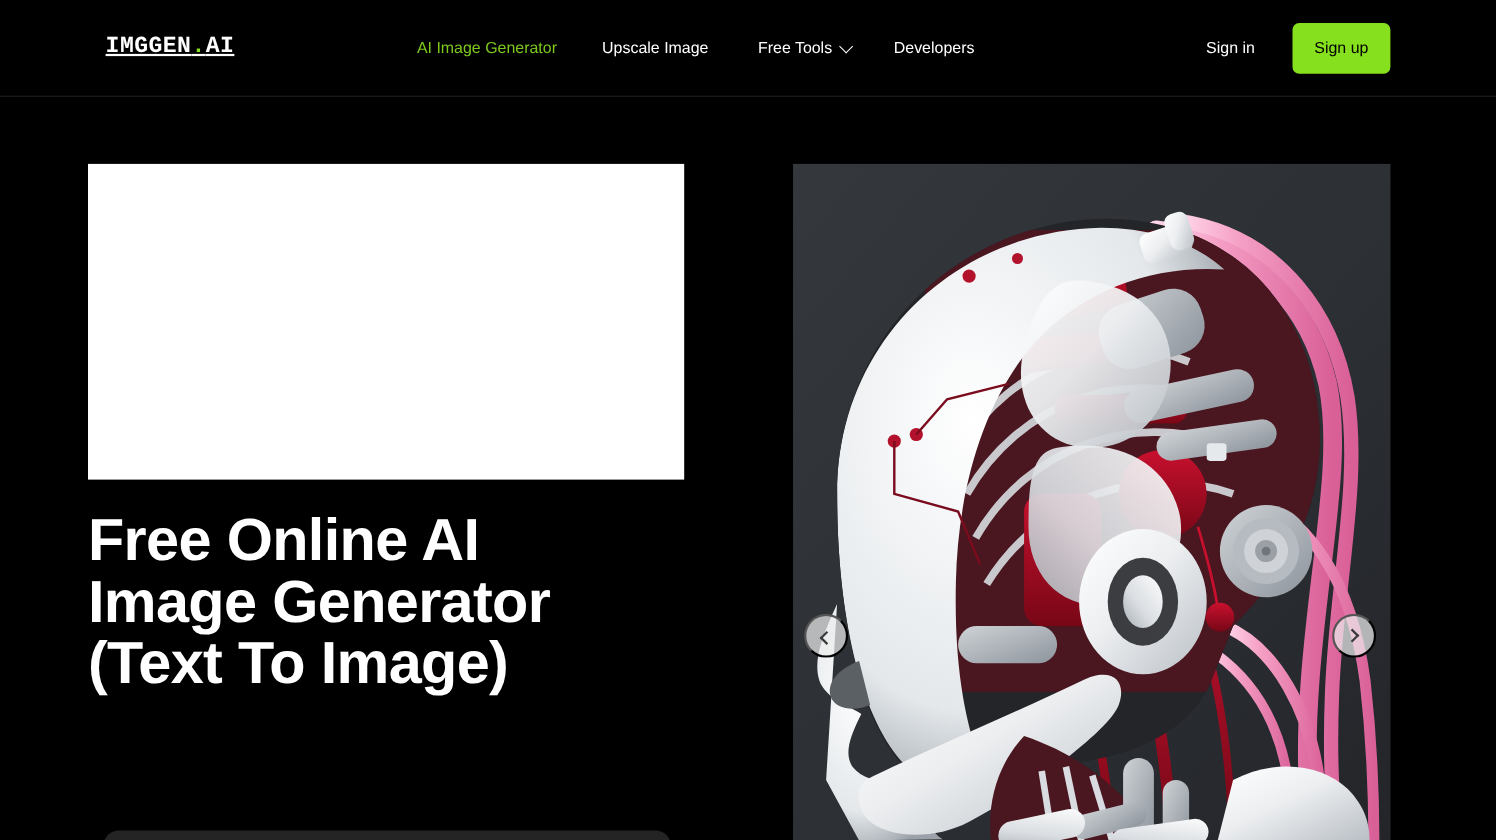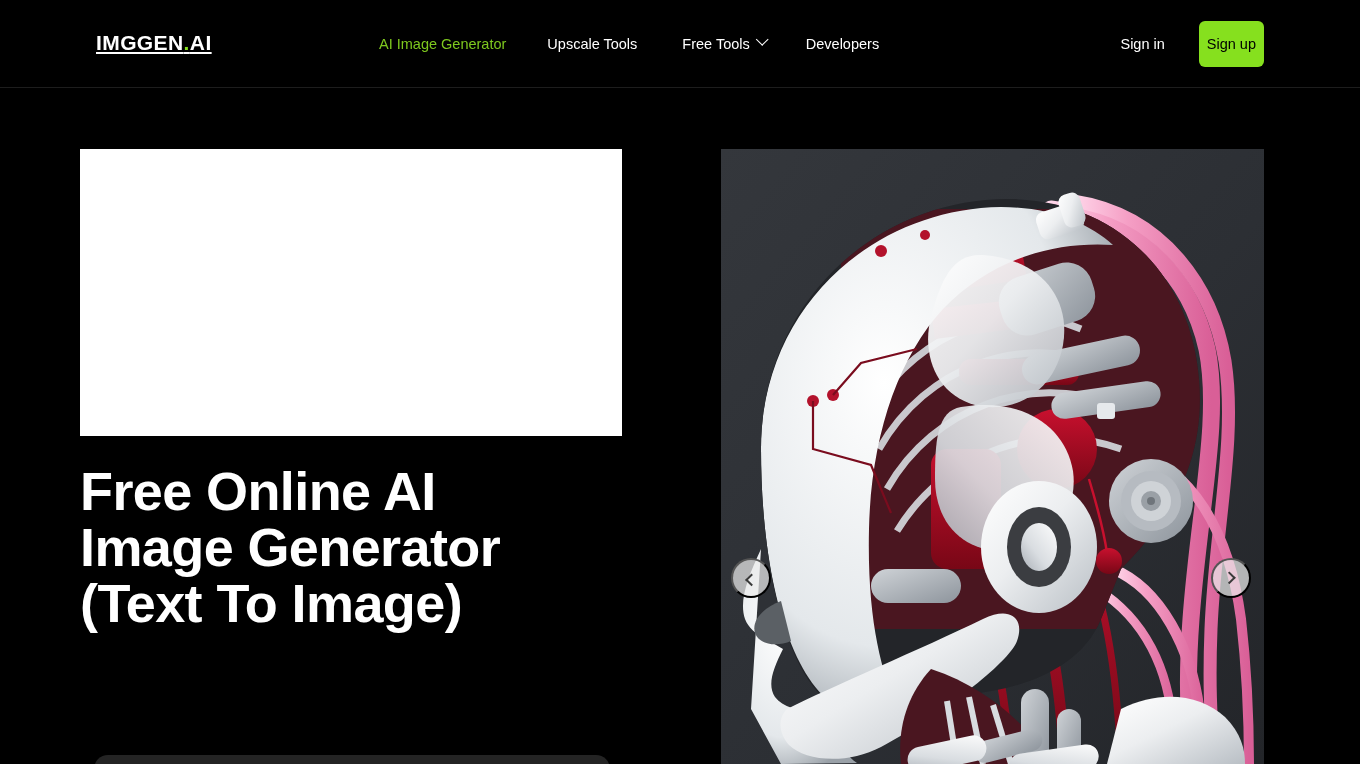--- a/index.html
+++ b/index.html
@@ -15,32 +15,32 @@
     position:absolute; top:0; left:0;
     width:1360px; height:88px;
     background:#000000;
     border-bottom:1px solid #1d1d1d;
     display:flex; align-items:center;
   }
   .logo{
     position:absolute; left:96px; top:31px;
     font-size:21px; font-weight:700; letter-spacing:0.4px;
     color:#ffffff; white-space:nowrap; user-select:none;
-    font-family:Liberation Sans, sans-serif;
+    font-family:Liberation Mono, monospace;
   }
   .logo .dot-green{ color:#86e01e; }
 
   .main-nav{
     position:absolute; left:379px; top:0; height:88px;
     display:flex; align-items:center; gap:0;
   }
   .nav-link{
     color:#ffffff; font-size:14.5px; line-height:1;
     text-decoration:none; white-space:nowrap;
-    display:flex; align-items:flex-start; gap:7px;
+    display:flex; align-items:center; gap:7px;
     cursor:pointer;
   }
   .nav-link.active{ color:#7ec81e; }
   .nav-gap-1{ width:41px; }
   .nav-gap-2{ width:45px; }
   .nav-gap-3{ width:40px; }
 
   .chev{
     display:inline-block; width:9px; height:9px;
     border-right:1.6px solid #ffffff;
@@ -53,21 +53,21 @@
     display:flex; align-items:center; gap:34px;
   }
   .signin-link{
     color:#ffffff; font-size:14.5px; text-decoration:none;
     white-space:nowrap; cursor:pointer;
   }
   .signup-btn{
     background:#86e01e; color:#000000;
     font-size:14.5px; font-weight:400;
     border:none; border-radius:6px;
-    padding:0 8px; height:46px;
+    padding:0 20px; height:46px;
     display:flex; align-items:center; justify-content:center;
     cursor:pointer; white-space:nowrap;
     font-family:"Liberation Sans", sans-serif;
   }
 
   
   .hero-left{
     position:absolute; left:80px; top:149px;
     width:560px;
   }
@@ -127,21 +127,21 @@
 <header class="site-header">
 
   <a class="logo" href="#"><span>IMGGEN</span><span class="dot-green">.</span><span>AI</span></a>
 
   <nav class="main-nav">
     <a class="nav-link active" href="#">
       <span>AI Image Generator</span>
     </a>
     <span class="nav-gap-1"></span>
     <a class="nav-link" href="#">
-      <span>Upscale Tools</span>
+      <span>Upscale Image</span>
     </a>
     <span class="nav-gap-2"></span>
     <a class="nav-link" href="#">
       <span>Free Tools</span>
       <span class="chev"></span>
     </a>
     <span class="nav-gap-3"></span>
     <a class="nav-link" href="#">
       <span>Developers</span>
     </a>

